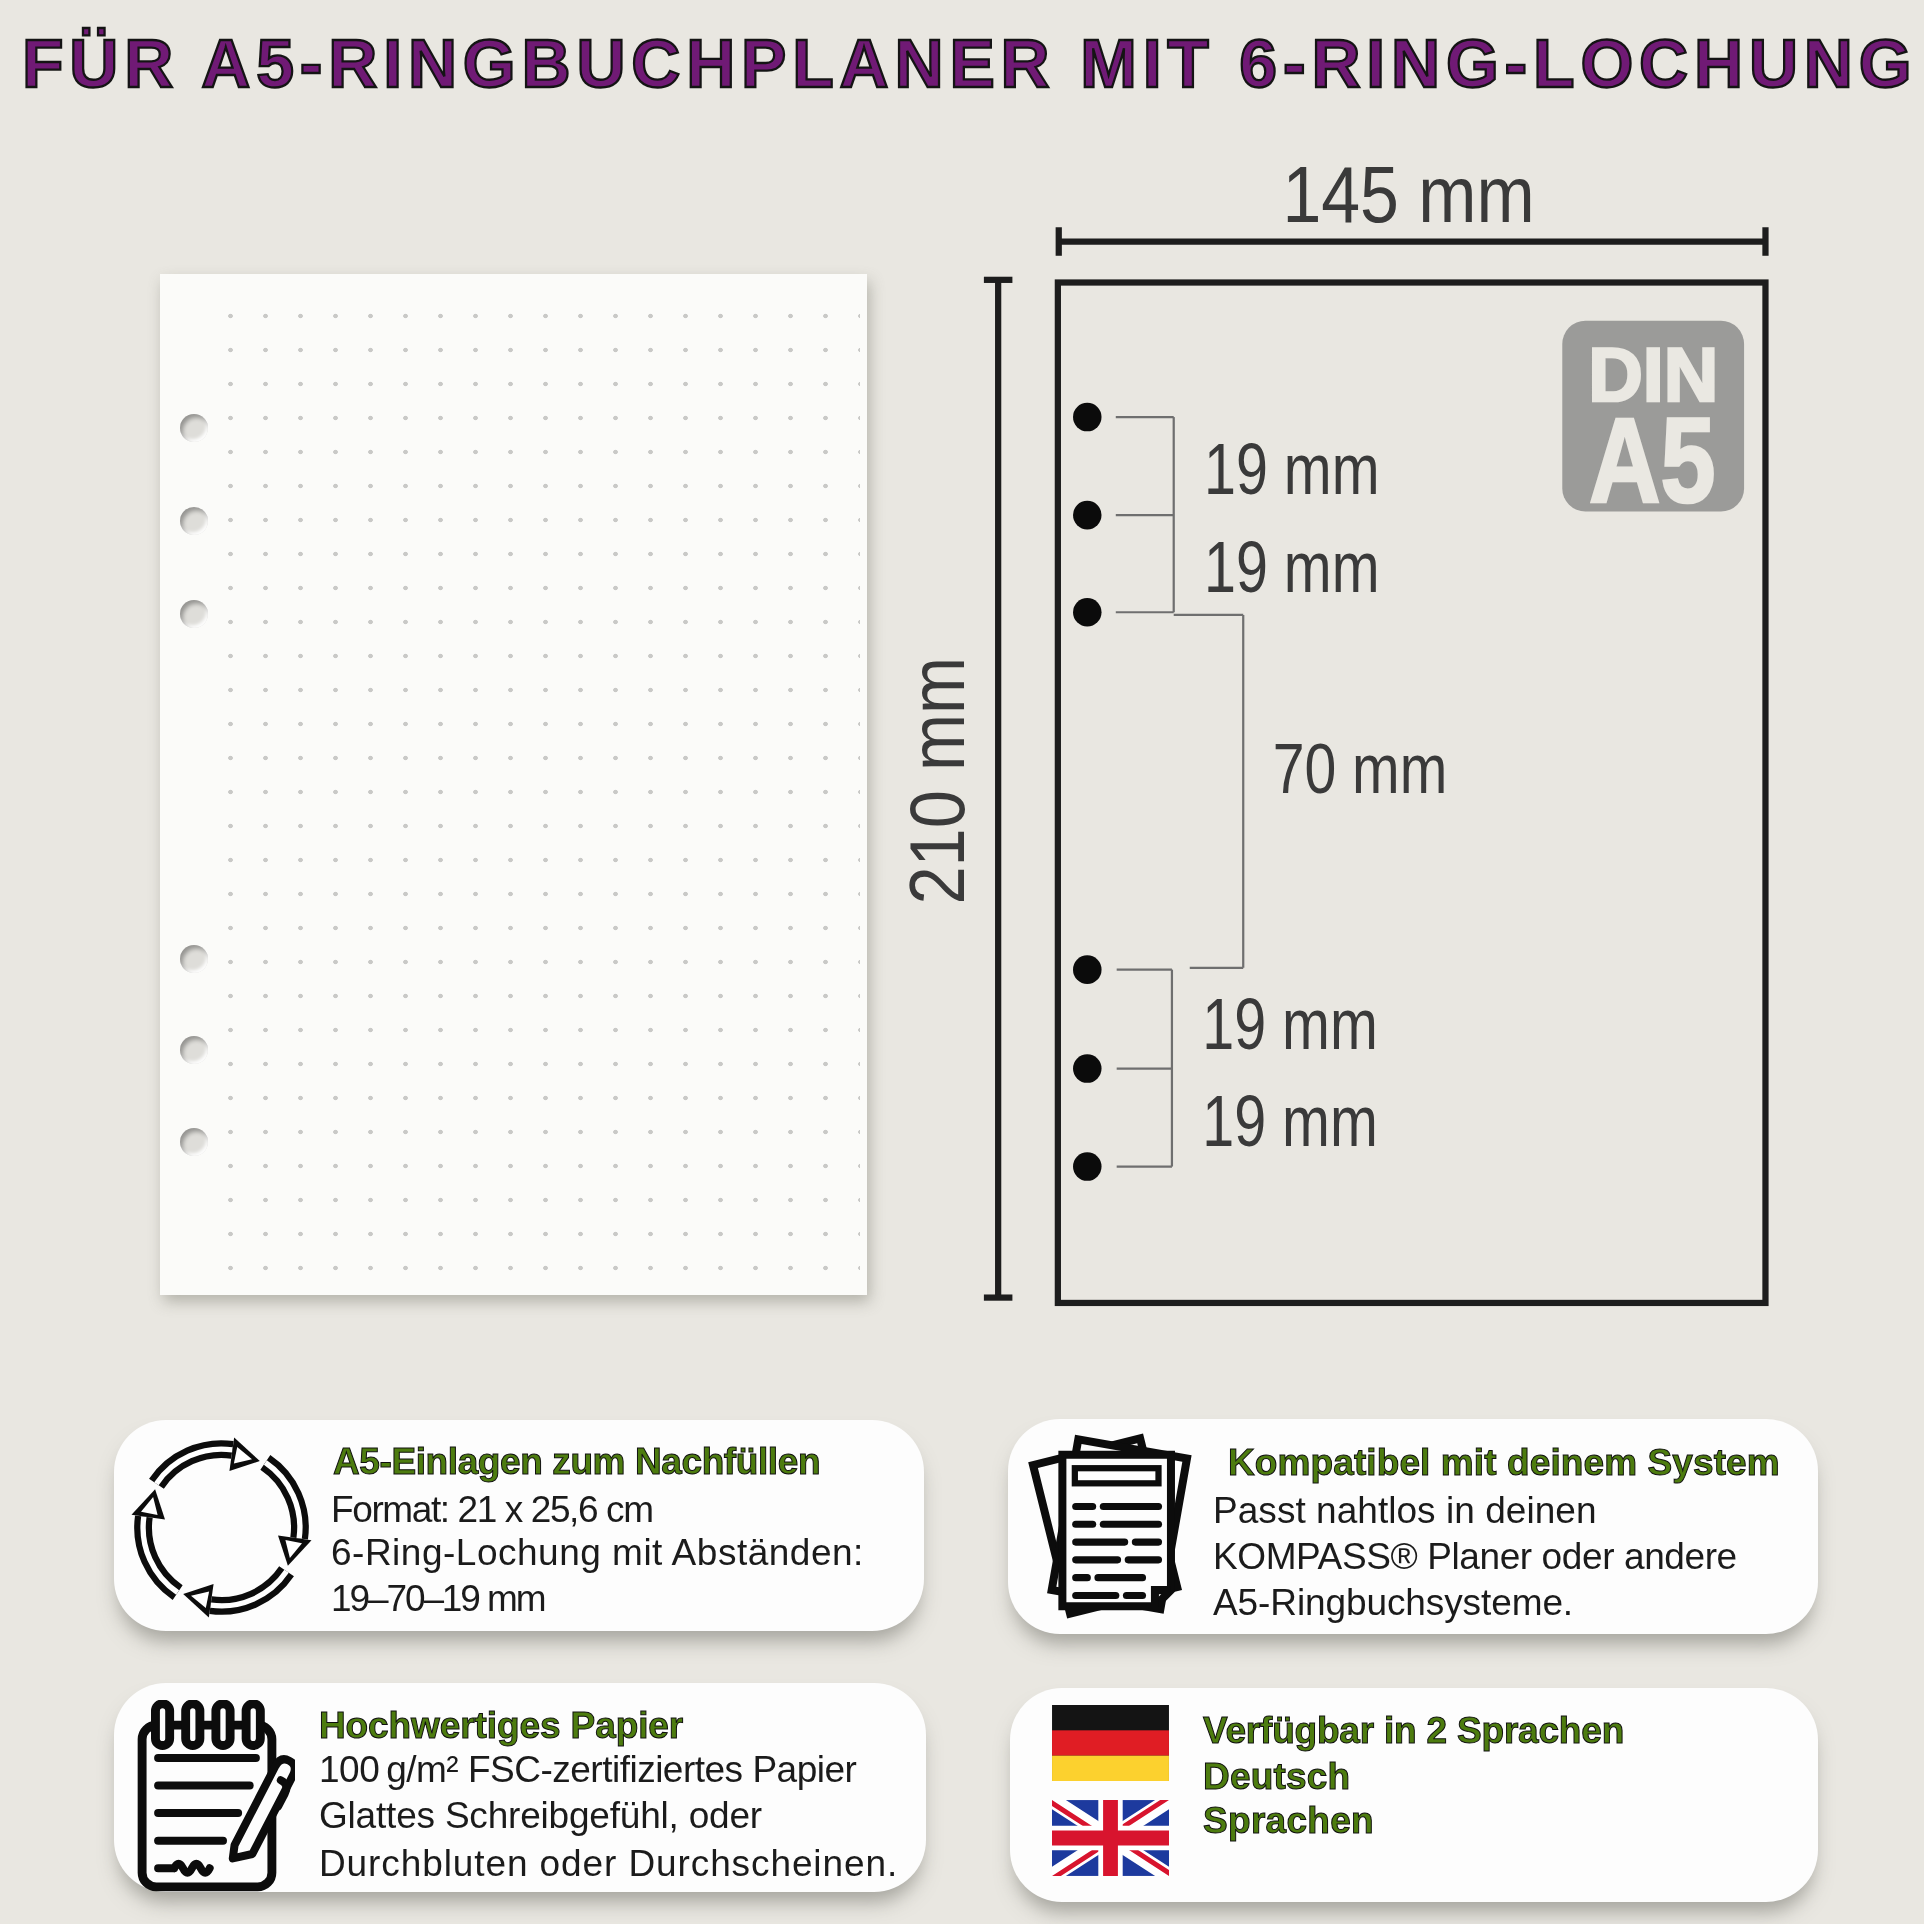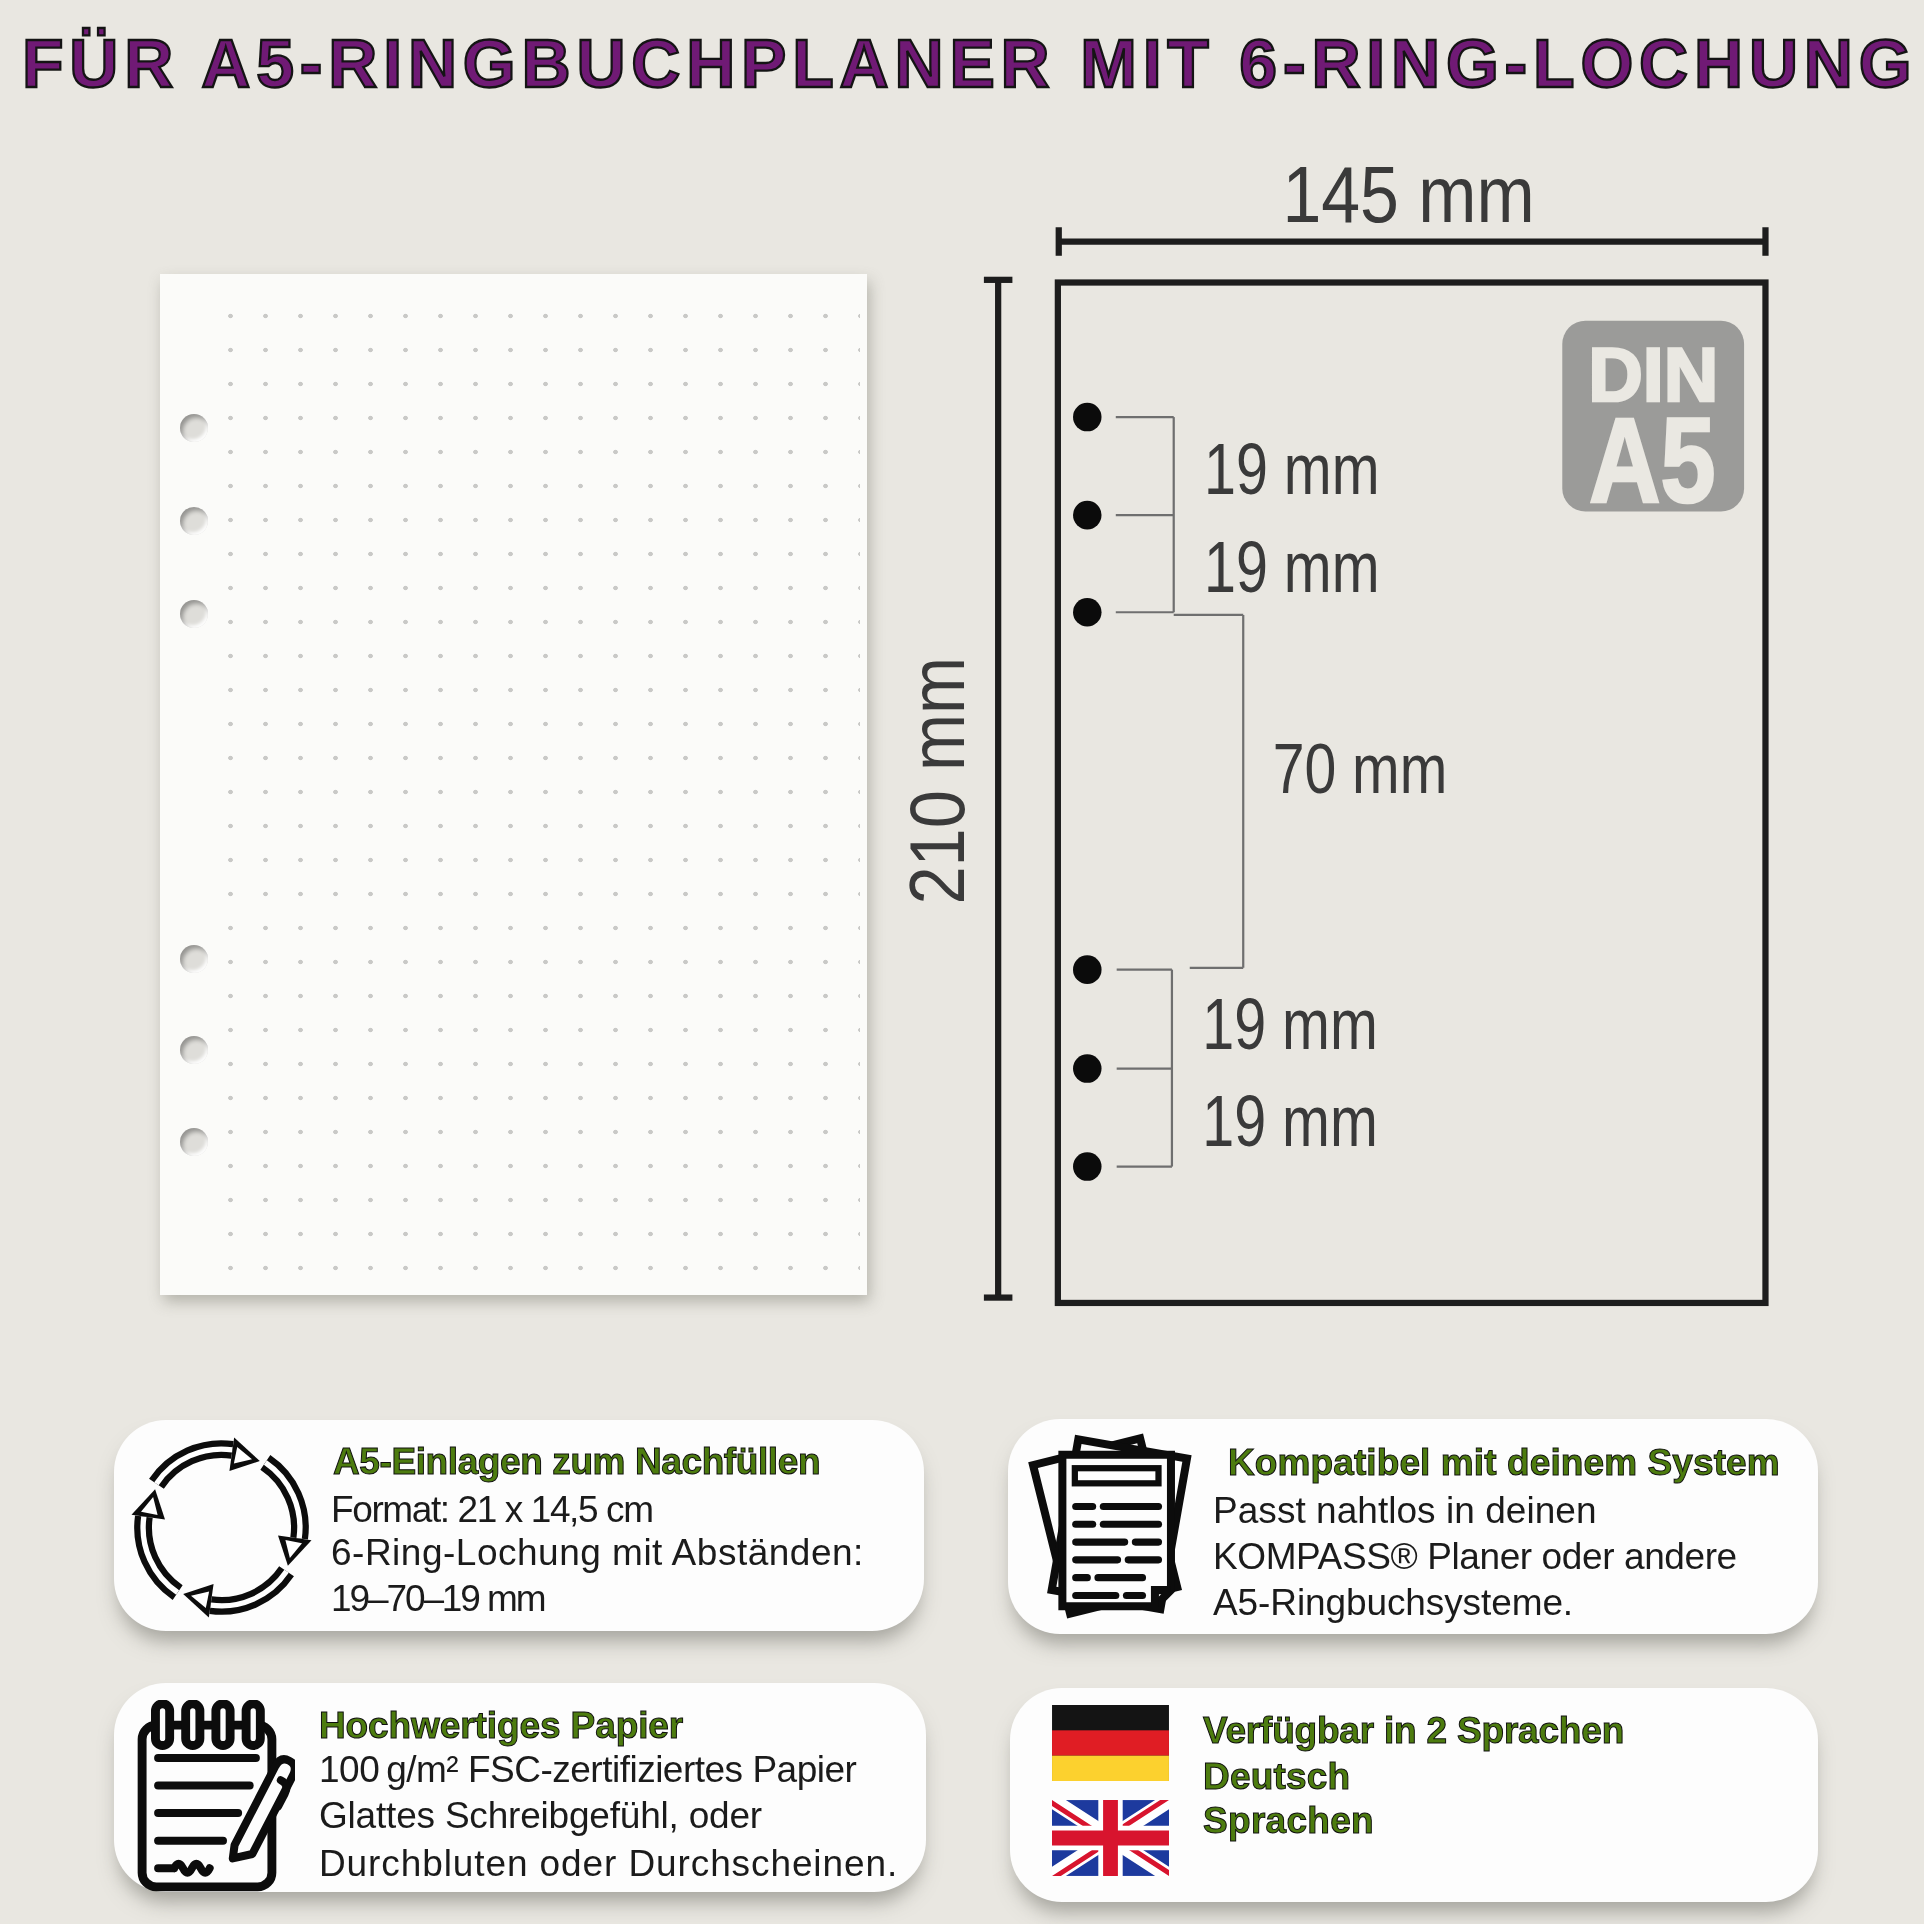--- a/index.html
+++ b/index.html
@@ -93,21 +93,21 @@
 <div class="card" style="left:114px;top:1420px;width:810px;height:211px;"></div>
 
 <div class="card" style="left:1008px;top:1419px;width:810px;height:215px;"></div>
 
 <div class="card" style="left:114px;top:1683px;width:812px;height:209px;"></div>
 
 <div class="card" style="left:1010px;top:1688px;width:808px;height:214px;"></div>
 
 <div class="ct b" style="left:333px;top:1443px;font-size:37px;letter-spacing:-0.4px;">A5-Einlagen zum Nachfüllen</div>
 
-<div class="ct" style="left:331px;top:1491px;font-size:37px;letter-spacing:-1.4px;">Format: 21 x 14,5 cm</div>
+<div class="ct" style="left:331px;top:1491px;font-size:37px;letter-spacing:-1.4px;">Format: 21 x 25,6 cm</div>
 
 <div class="ct" style="left:331px;top:1534px;font-size:37px;letter-spacing:0.5px;">6-Ring-Lochung mit Abständen:</div>
 
 <div class="ct" style="left:331px;top:1580px;font-size:37px;letter-spacing:-2.1px;">19–70–19 mm</div>
 
 <div class="ct b" style="left:1213px;top:1444px;font-size:37px;letter-spacing:0.1px;margin-left:15px;">Kompatibel mit deinem System</div>
 
 <div class="ct" style="left:1213px;top:1492px;font-size:37px;letter-spacing:0.04px;">Passt nahtlos in deinen</div>
 
 <div class="ct" style="left:1213px;top:1538px;font-size:37px;letter-spacing:-0.4px;">KOMPASS® Planer oder andere</div>

